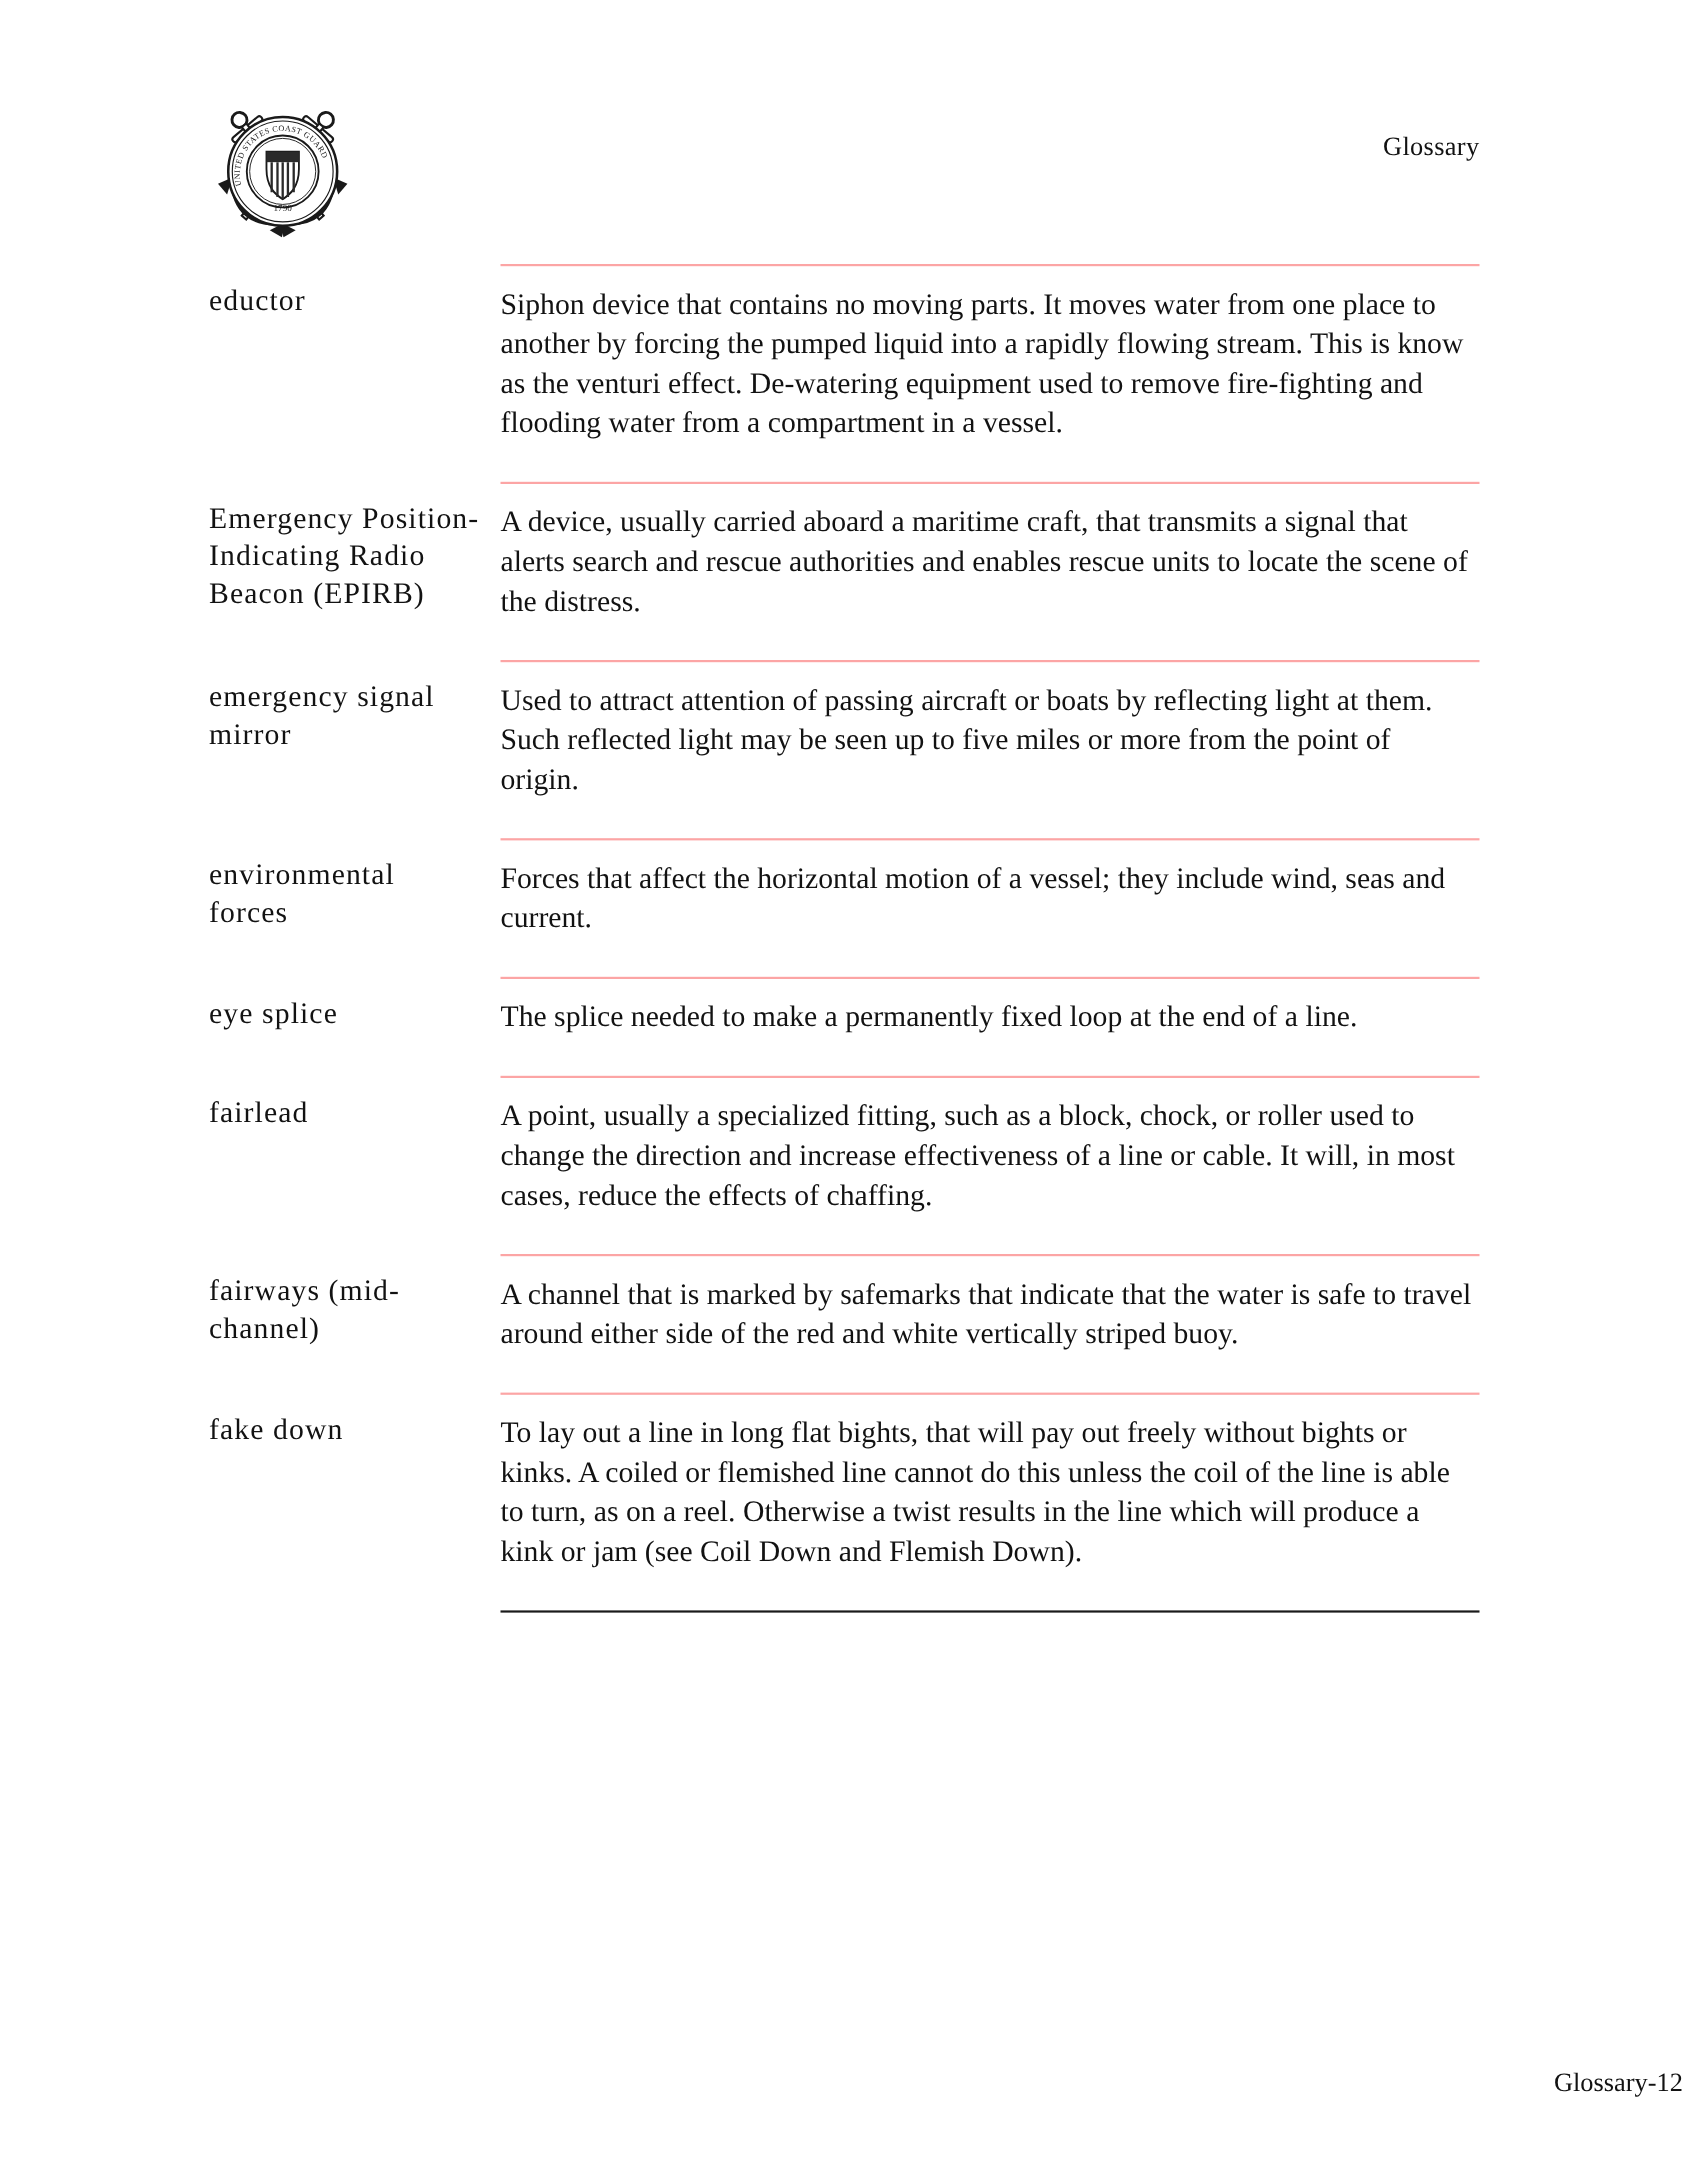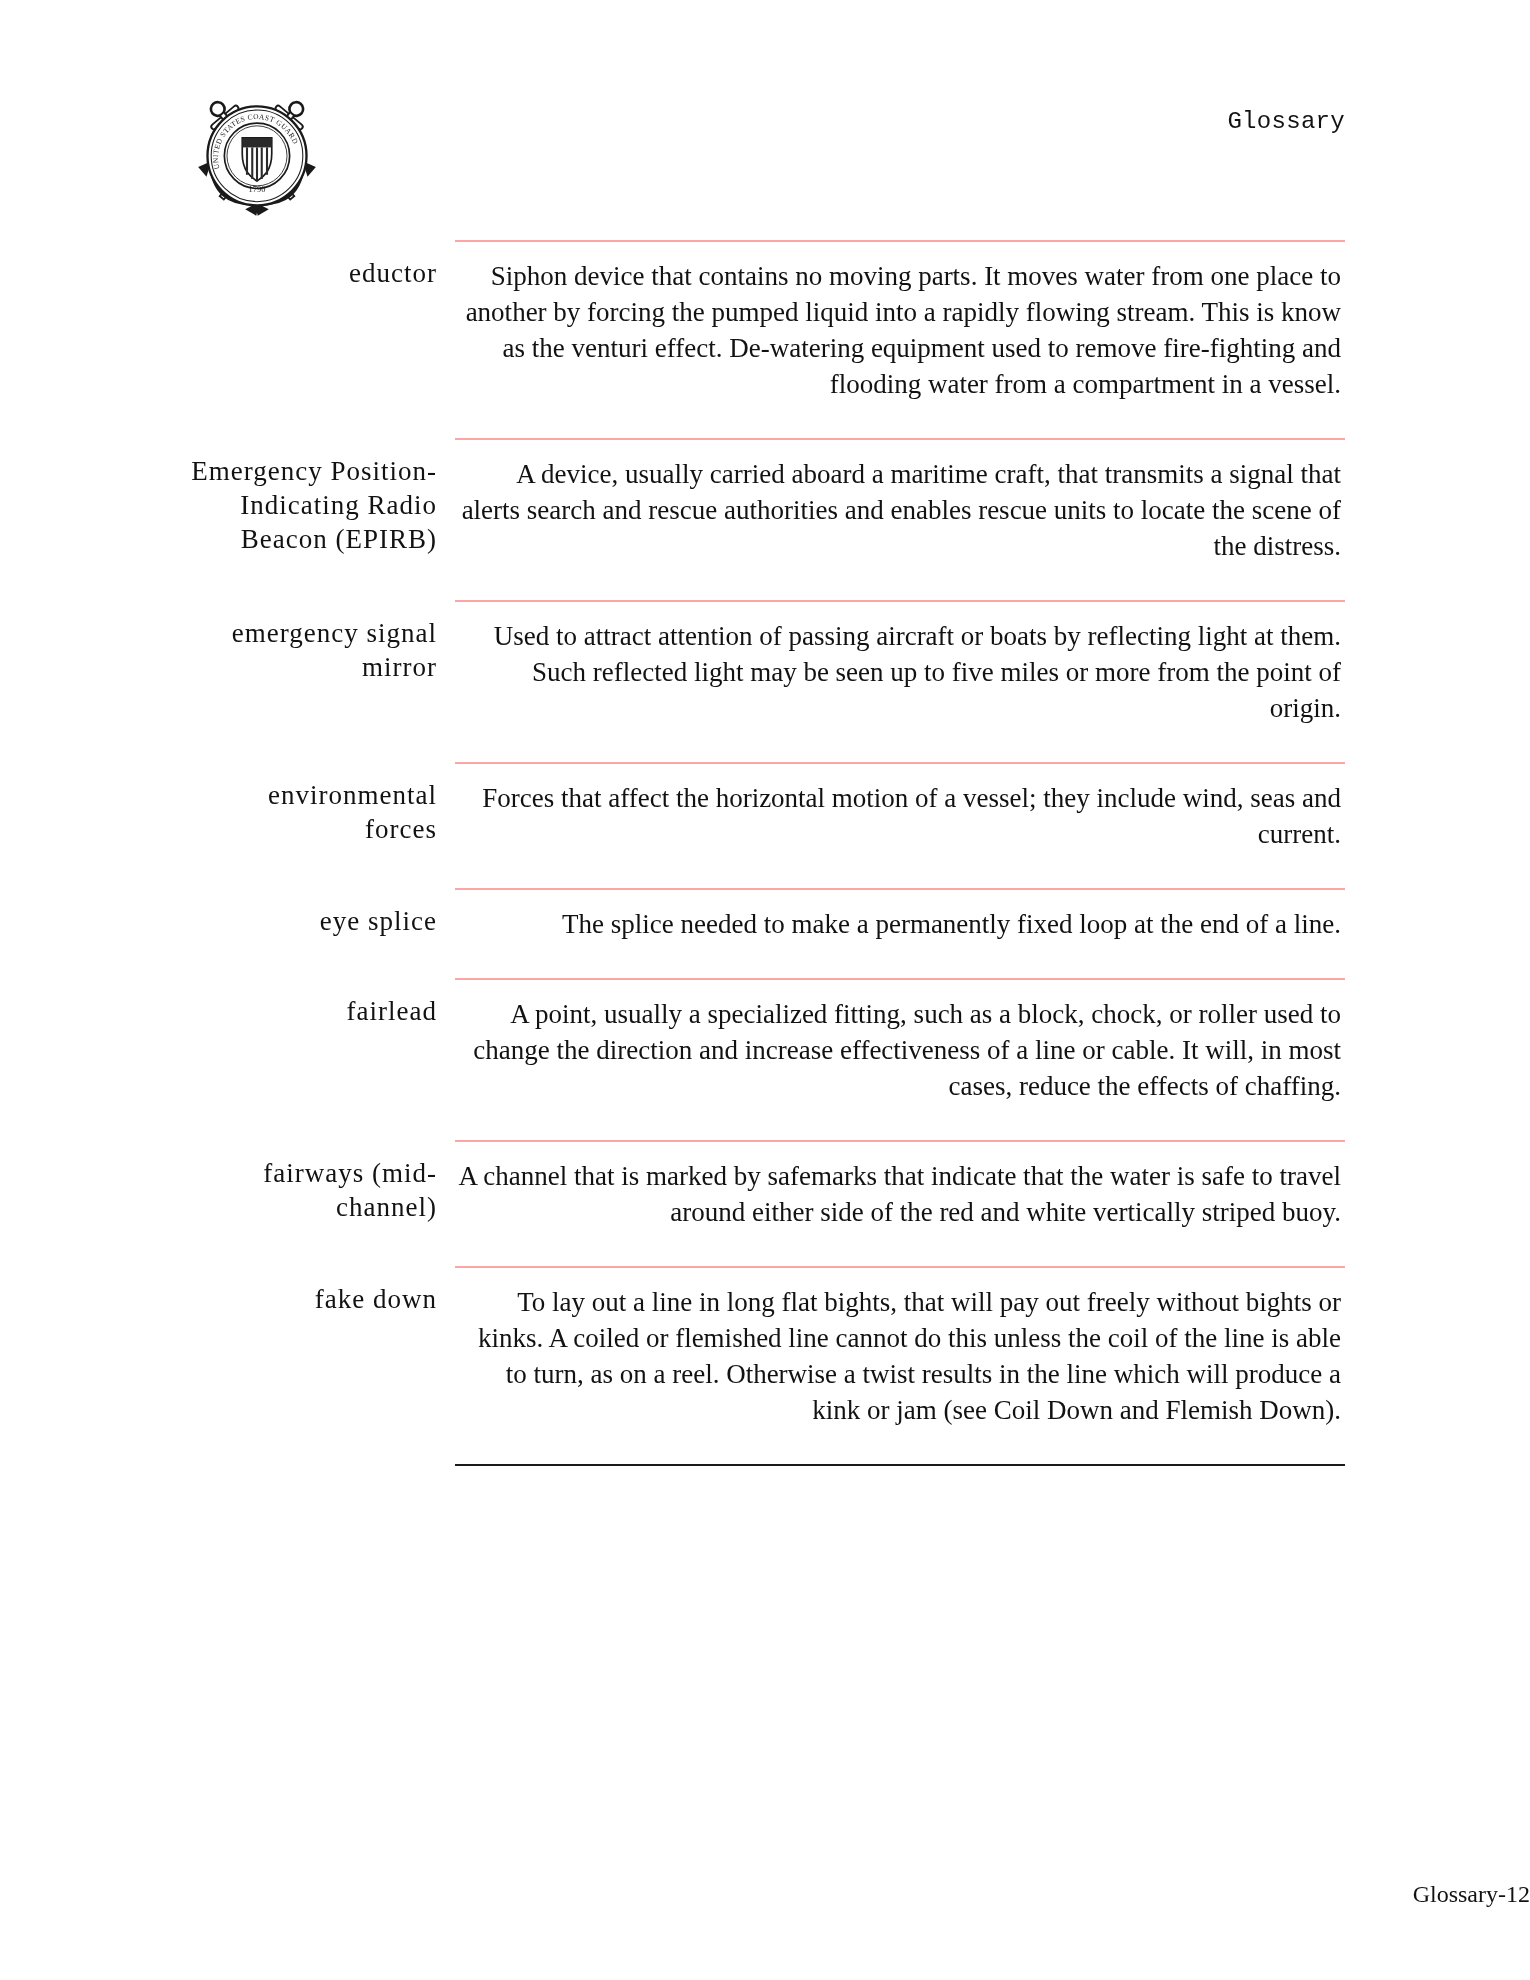--- a/index.html
+++ b/index.html
@@ -24,25 +24,24 @@
     height: 152px;
   }
   .logo-wrap {
     margin-left: -18px;
     margin-top: -8px;
     width: 170px;
     height: 158px;
   }
   .header-label {
     font-size: 24px;
-    margin-top: 20px;
+    margin-top: 33px;
     letter-spacing: 0.3px;
-    font-family: Liberation Mono, monospace;
   }
-  .glossary { width: 100%; text-align: right; }
+  .glossary { width: 100%; }
   .g-row { display: flex; align-items: stretch; }
   .g-term {
     flex: 0 0 265px;
     padding: 16px 18px 20px 0;
     font-size: 27px;
     line-height: 34px;
     letter-spacing: 1px;
   }
   .g-def {
     flex: 1 1 auto;

